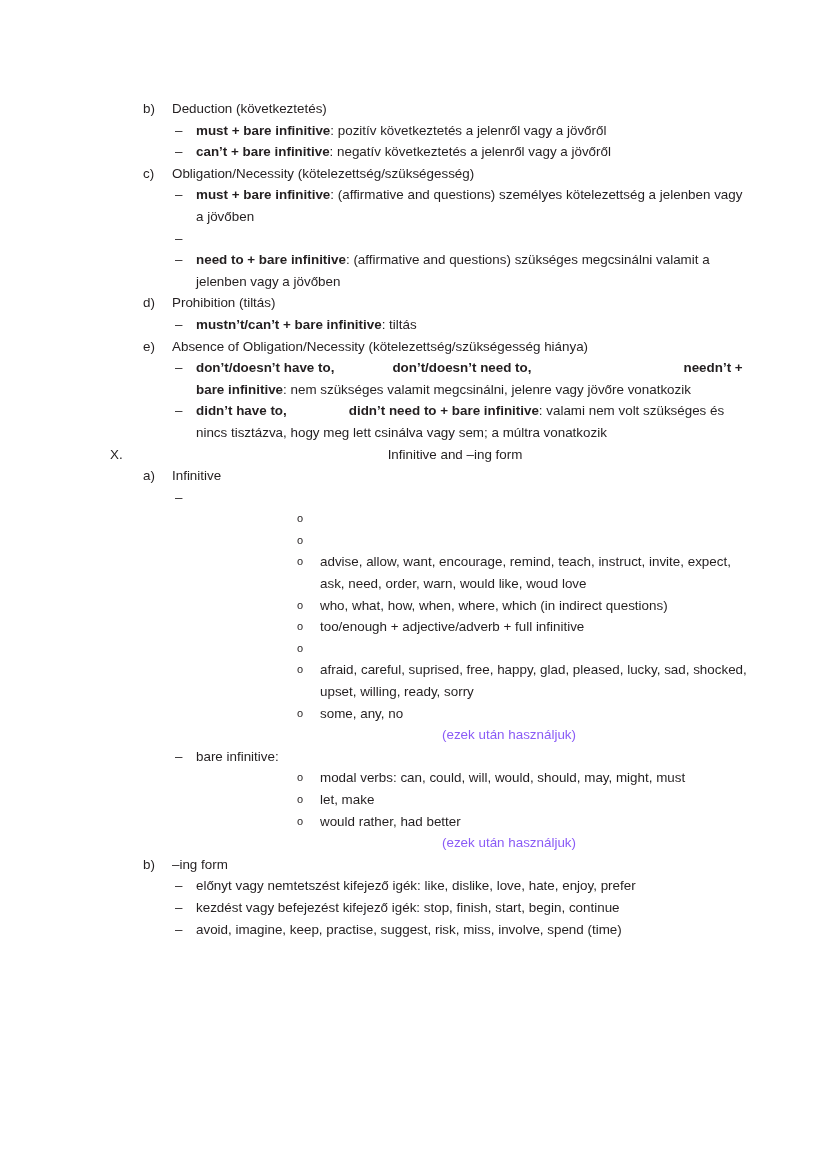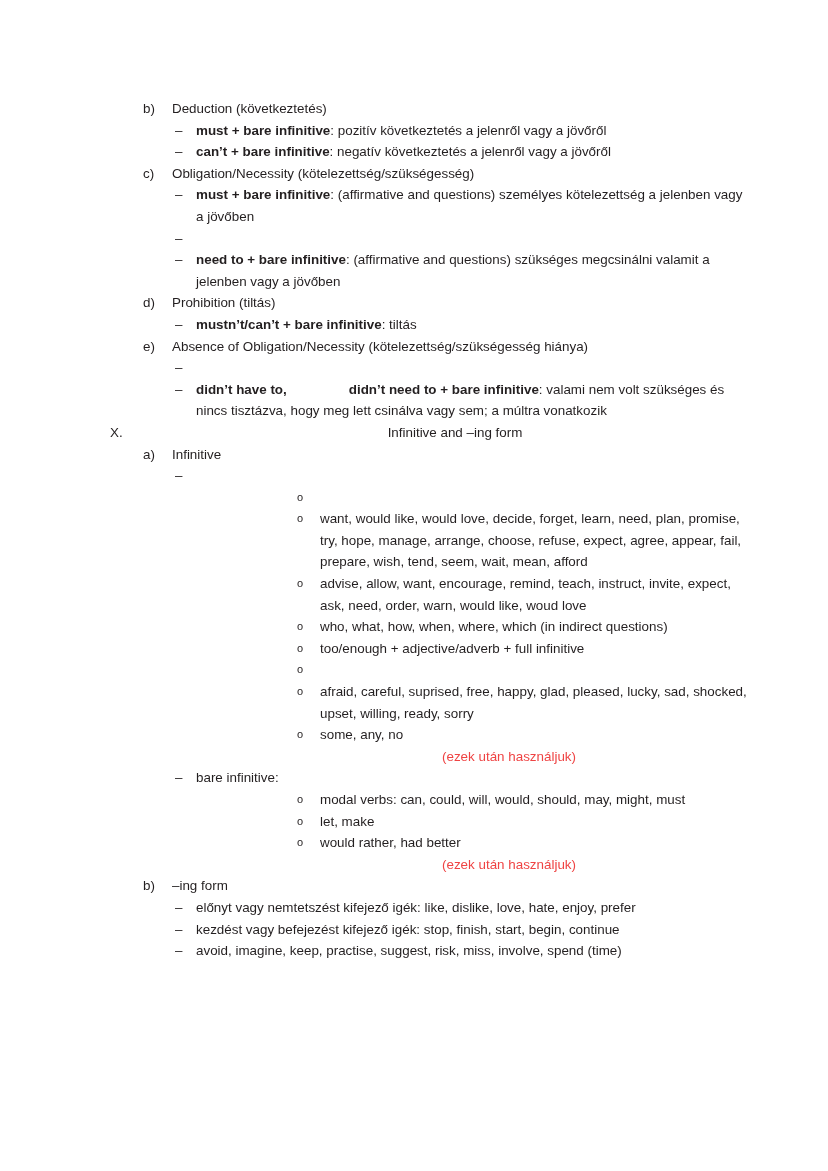--- a/index.html
+++ b/index.html
@@ -70,21 +70,21 @@
   
   .lvl-circle { padding-left: 297px; }
   .lvl-circle > .marker { width: 23px; font-size: 11px; line-height: 21.6px; }
   .lvl-circle > .txt { max-width: 431px; }
 
   
   .note-line {
     font-size: 13.4px;
     line-height: 21.6px;
     padding-left: 442px;
-    color: #ef4444;
+    color: #8b5cf6;
   }
 
   b, .b { font-weight: bold; }
 
   
   .gap-sm { display: inline-block; width: 58px; }
   .gap-md { display: inline-block; width: 62px; }
   .gap-lg { display: inline-block; width: 152px; }
 </style>
 </head>
@@ -137,20 +137,21 @@
       <span class="txt"><b>mustn’t/can’t +  bare infinitive</b><span>: tiltás</span></span>
     </div>
 
     <div class="row lvl-alpha">
       <span class="marker">e)</span>
       <span class="txt">Absence of Obligation/Necessity (kötelezettség/szükségesség hiánya)</span>
     </div>
 
     <div class="row lvl-dash">
       <span class="marker">–</span>
+      <span class="txt"><b>don’t/doesn’t have to,</b><span class="gap-sm"></span><b>don’t/doesn’t need to,</b><span class="gap-lg"></span><b>needn’t + bare infinitive</b><span>: nem szükséges valamit megcsinálni, jelenre vagy jövőre vonatkozik</span></span>
     </div>
 
     <div class="row lvl-dash">
       <span class="marker">–</span>
       <span class="txt"><b>didn’t have to,</b><span class="gap-md"></span><b>didn’t need to + bare infinitive</b><span>: valami nem volt szükséges és nincs tisztázva, hogy meg lett csinálva vagy sem; a múltra vonatkozik</span></span>
     </div>
 
     <div class="row lvl-roman">
       <span class="marker">X.</span>
       <span class="txt">Infinitive and –ing form</span>
@@ -163,21 +164,20 @@
 
     <div class="row lvl-dash">
       <span class="marker">–</span>
     </div>
 
     <div class="row lvl-circle">
       <span class="marker">o</span>
     </div>
     <div class="row lvl-circle">
       <span class="marker">o</span>
-      <span class="txt">want, would like, would love, decide, forget, learn, need, plan, promise, try, hope, manage, arrange, choose, refuse, expect, agree, appear, fail, prepare, wish, tend, seem, wait, mean, afford</span>
     </div>
     <div class="row lvl-circle">
       <span class="marker">o</span>
       <span class="txt">advise, allow, want, encourage, remind, teach, instruct, invite, expect, ask, need, order, warn, would like, woud love</span>
     </div>
     <div class="row lvl-circle">
       <span class="marker">o</span>
       <span class="txt">who, what, how, when, where, which (in indirect questions)</span>
     </div>
     <div class="row lvl-circle">

